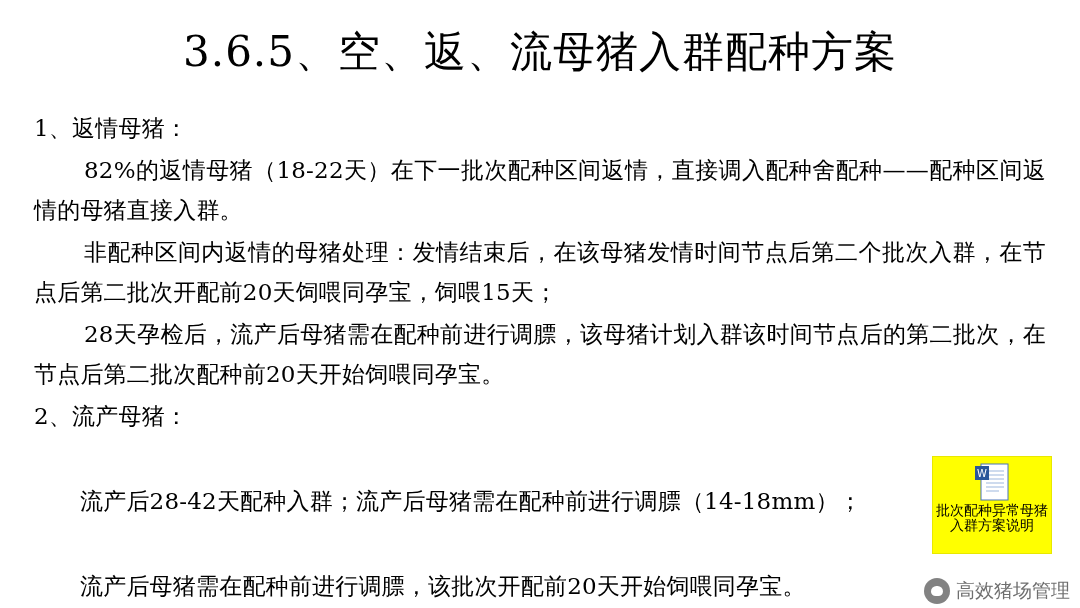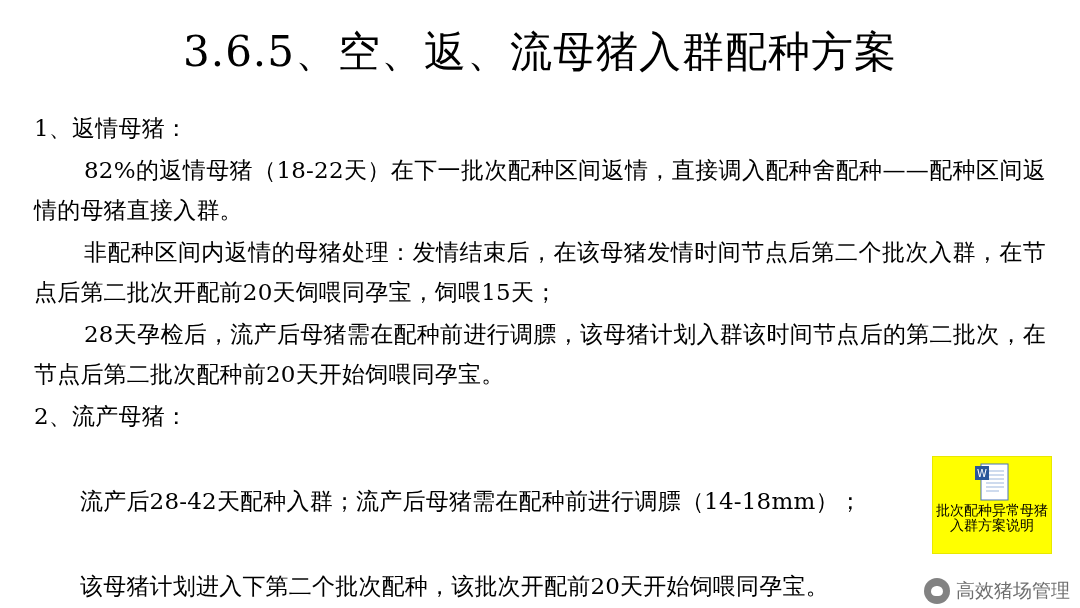--- a/index.html
+++ b/index.html
@@ -120,21 +120,21 @@
 
   <div class="title">3.6.5、空、返、流母猪入群配种方案</div>
 
   <div class="body-block">
     <p class="para">1、返情母猪：</p>
     <p class="para indent">82%的返情母猪（18-22天）在下一批次配种区间返情，直接调入配种舍配种——配种区间返情的母猪直接入群。</p>
     <p class="para indent">非配种区间内返情的母猪处理：发情结束后，在该母猪发情时间节点后第二个批次入群，在节点后第二批次开配前20天饲喂同孕宝，饲喂15天；</p>
     <p class="para indent">28天孕检后，流产后母猪需在配种前进行调膘，该母猪计划入群该时间节点后的第二批次，在节点后第二批次配种前20天开始饲喂同孕宝。</p>
     <p class="para">2、流产母猪：</p>
     <p class="para indent-small">流产后28-42天配种入群；流产后母猪需在配种前进行调膘（14-18mm）；</p>
-    <p class="para indent-small">该母猪计划进入下第二个批次配种，该批次开配前20天开始饲喂同孕宝。</p>
+    <p class="para indent-small">流产后母猪需在配种前进行调膘，该批次开配前20天开始饲喂同孕宝。</p>
   </div>
 
   <div class="callout">
     <div class="callout-icon">
       <svg width="34" height="38" viewBox="0 0 34 38" xmlns="http://www.w3.org/2000/svg">
         <rect x="6" y="1" width="27" height="36" fill="#ffffff" stroke="#4a74b8" stroke-width="1"></rect>
         <line x1="11" y1="8" x2="29" y2="8" stroke="#9db7dd" stroke-width="1"></line>
         <line x1="11" y1="12" x2="29" y2="12" stroke="#9db7dd" stroke-width="1"></line>
         <line x1="11" y1="16" x2="29" y2="16" stroke="#9db7dd" stroke-width="1"></line>
         <line x1="11" y1="20" x2="29" y2="20" stroke="#9db7dd" stroke-width="1"></line>

